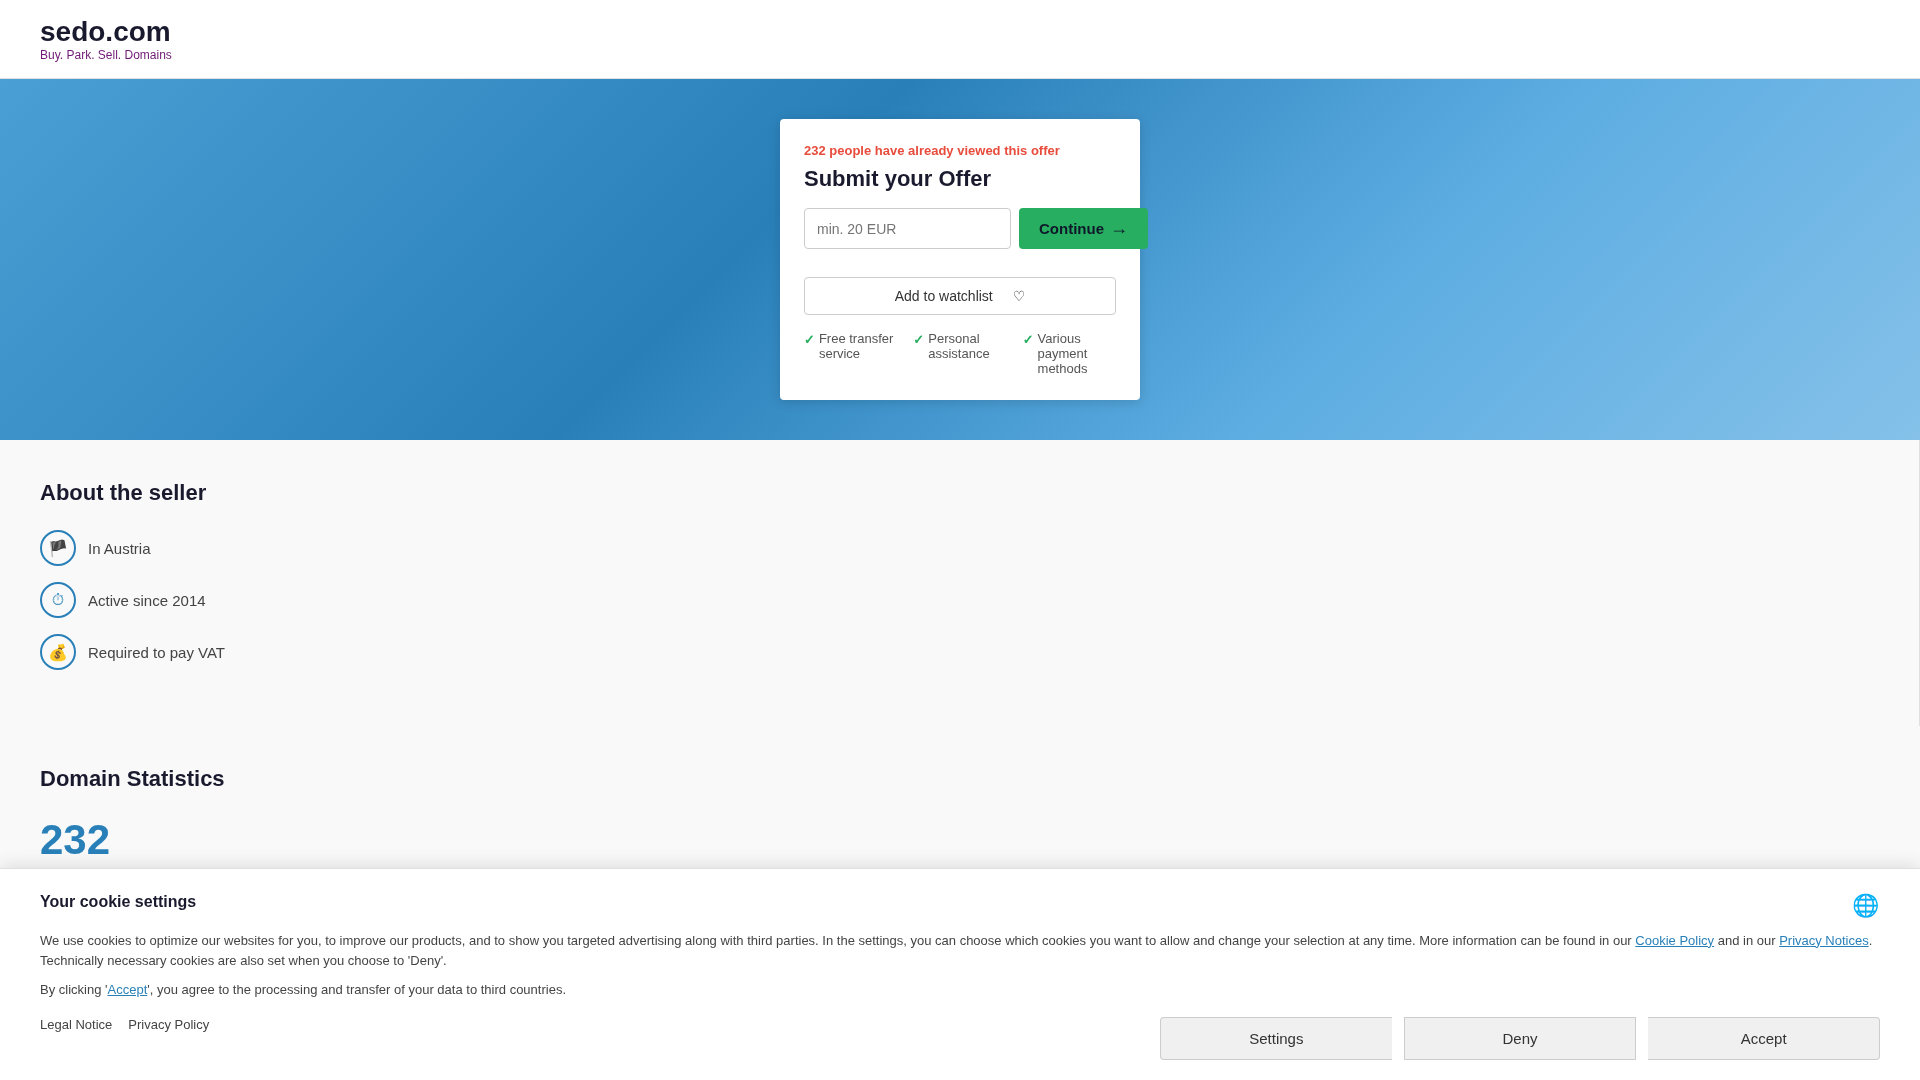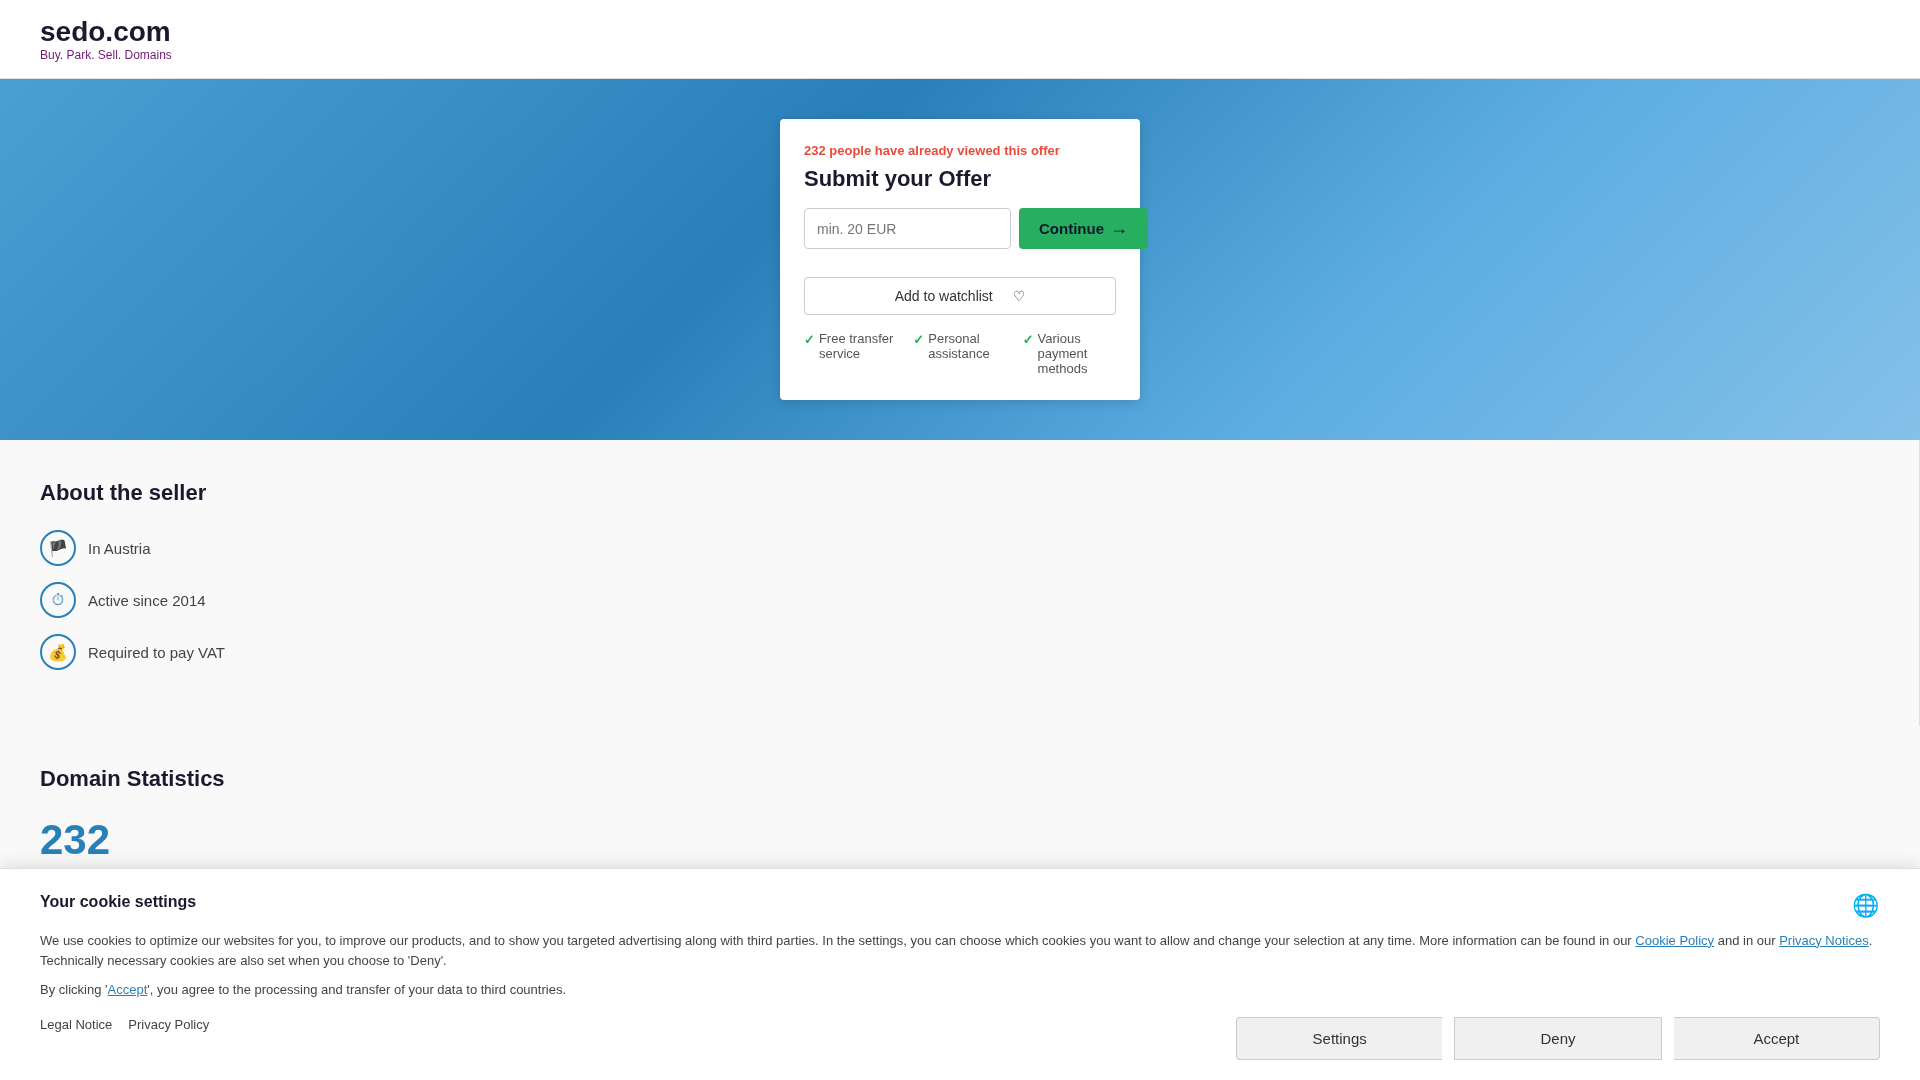--- a/index.html
+++ b/index.html
@@ -240,21 +240,21 @@
       font-size: 13px;
     }
     .cookie-footer-links a {
       color: #444;
       text-decoration: none;
       cursor: pointer;
     }
     .cookie-buttons {
       display: flex;
       gap: 12px;
-      width: 644px;
+      width: 720px;
     }
     .cookie-btn {
       flex: 1;
       padding: 12px;
       font-size: 15px;
       cursor: pointer;
       border: 1px solid #ccc;
       font-weight: normal;
     }
     .cookie-btn-settings {

